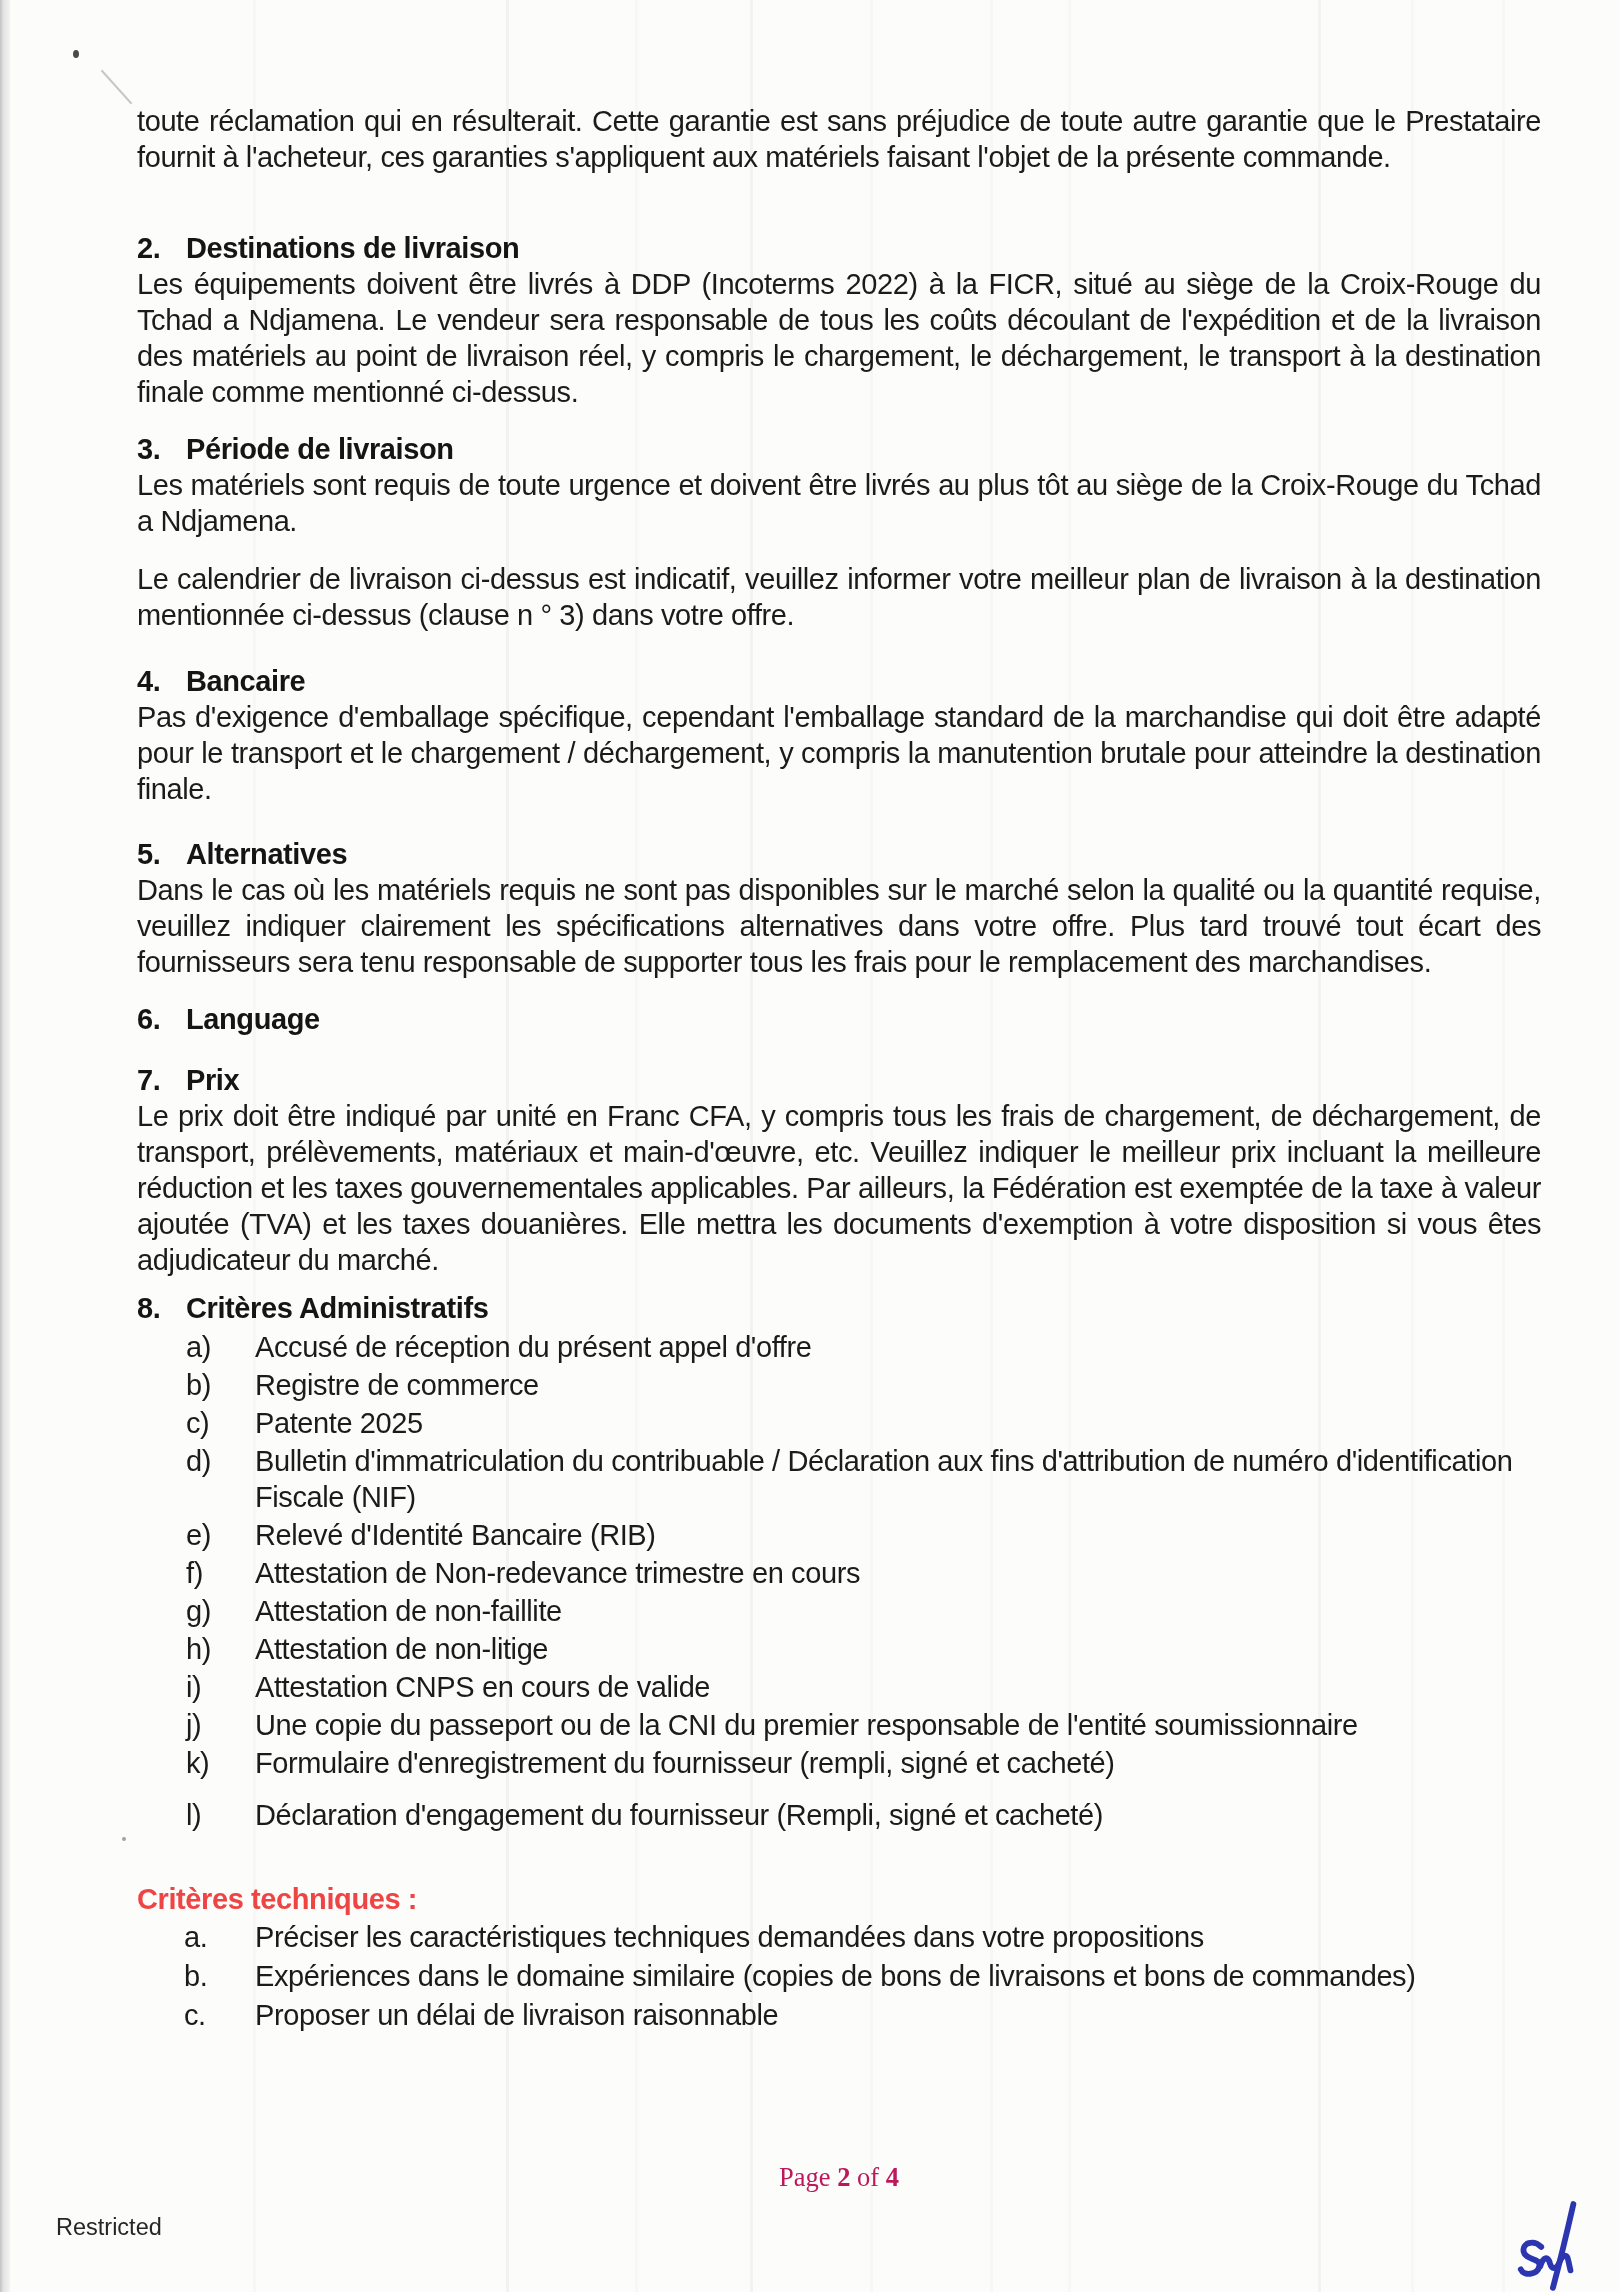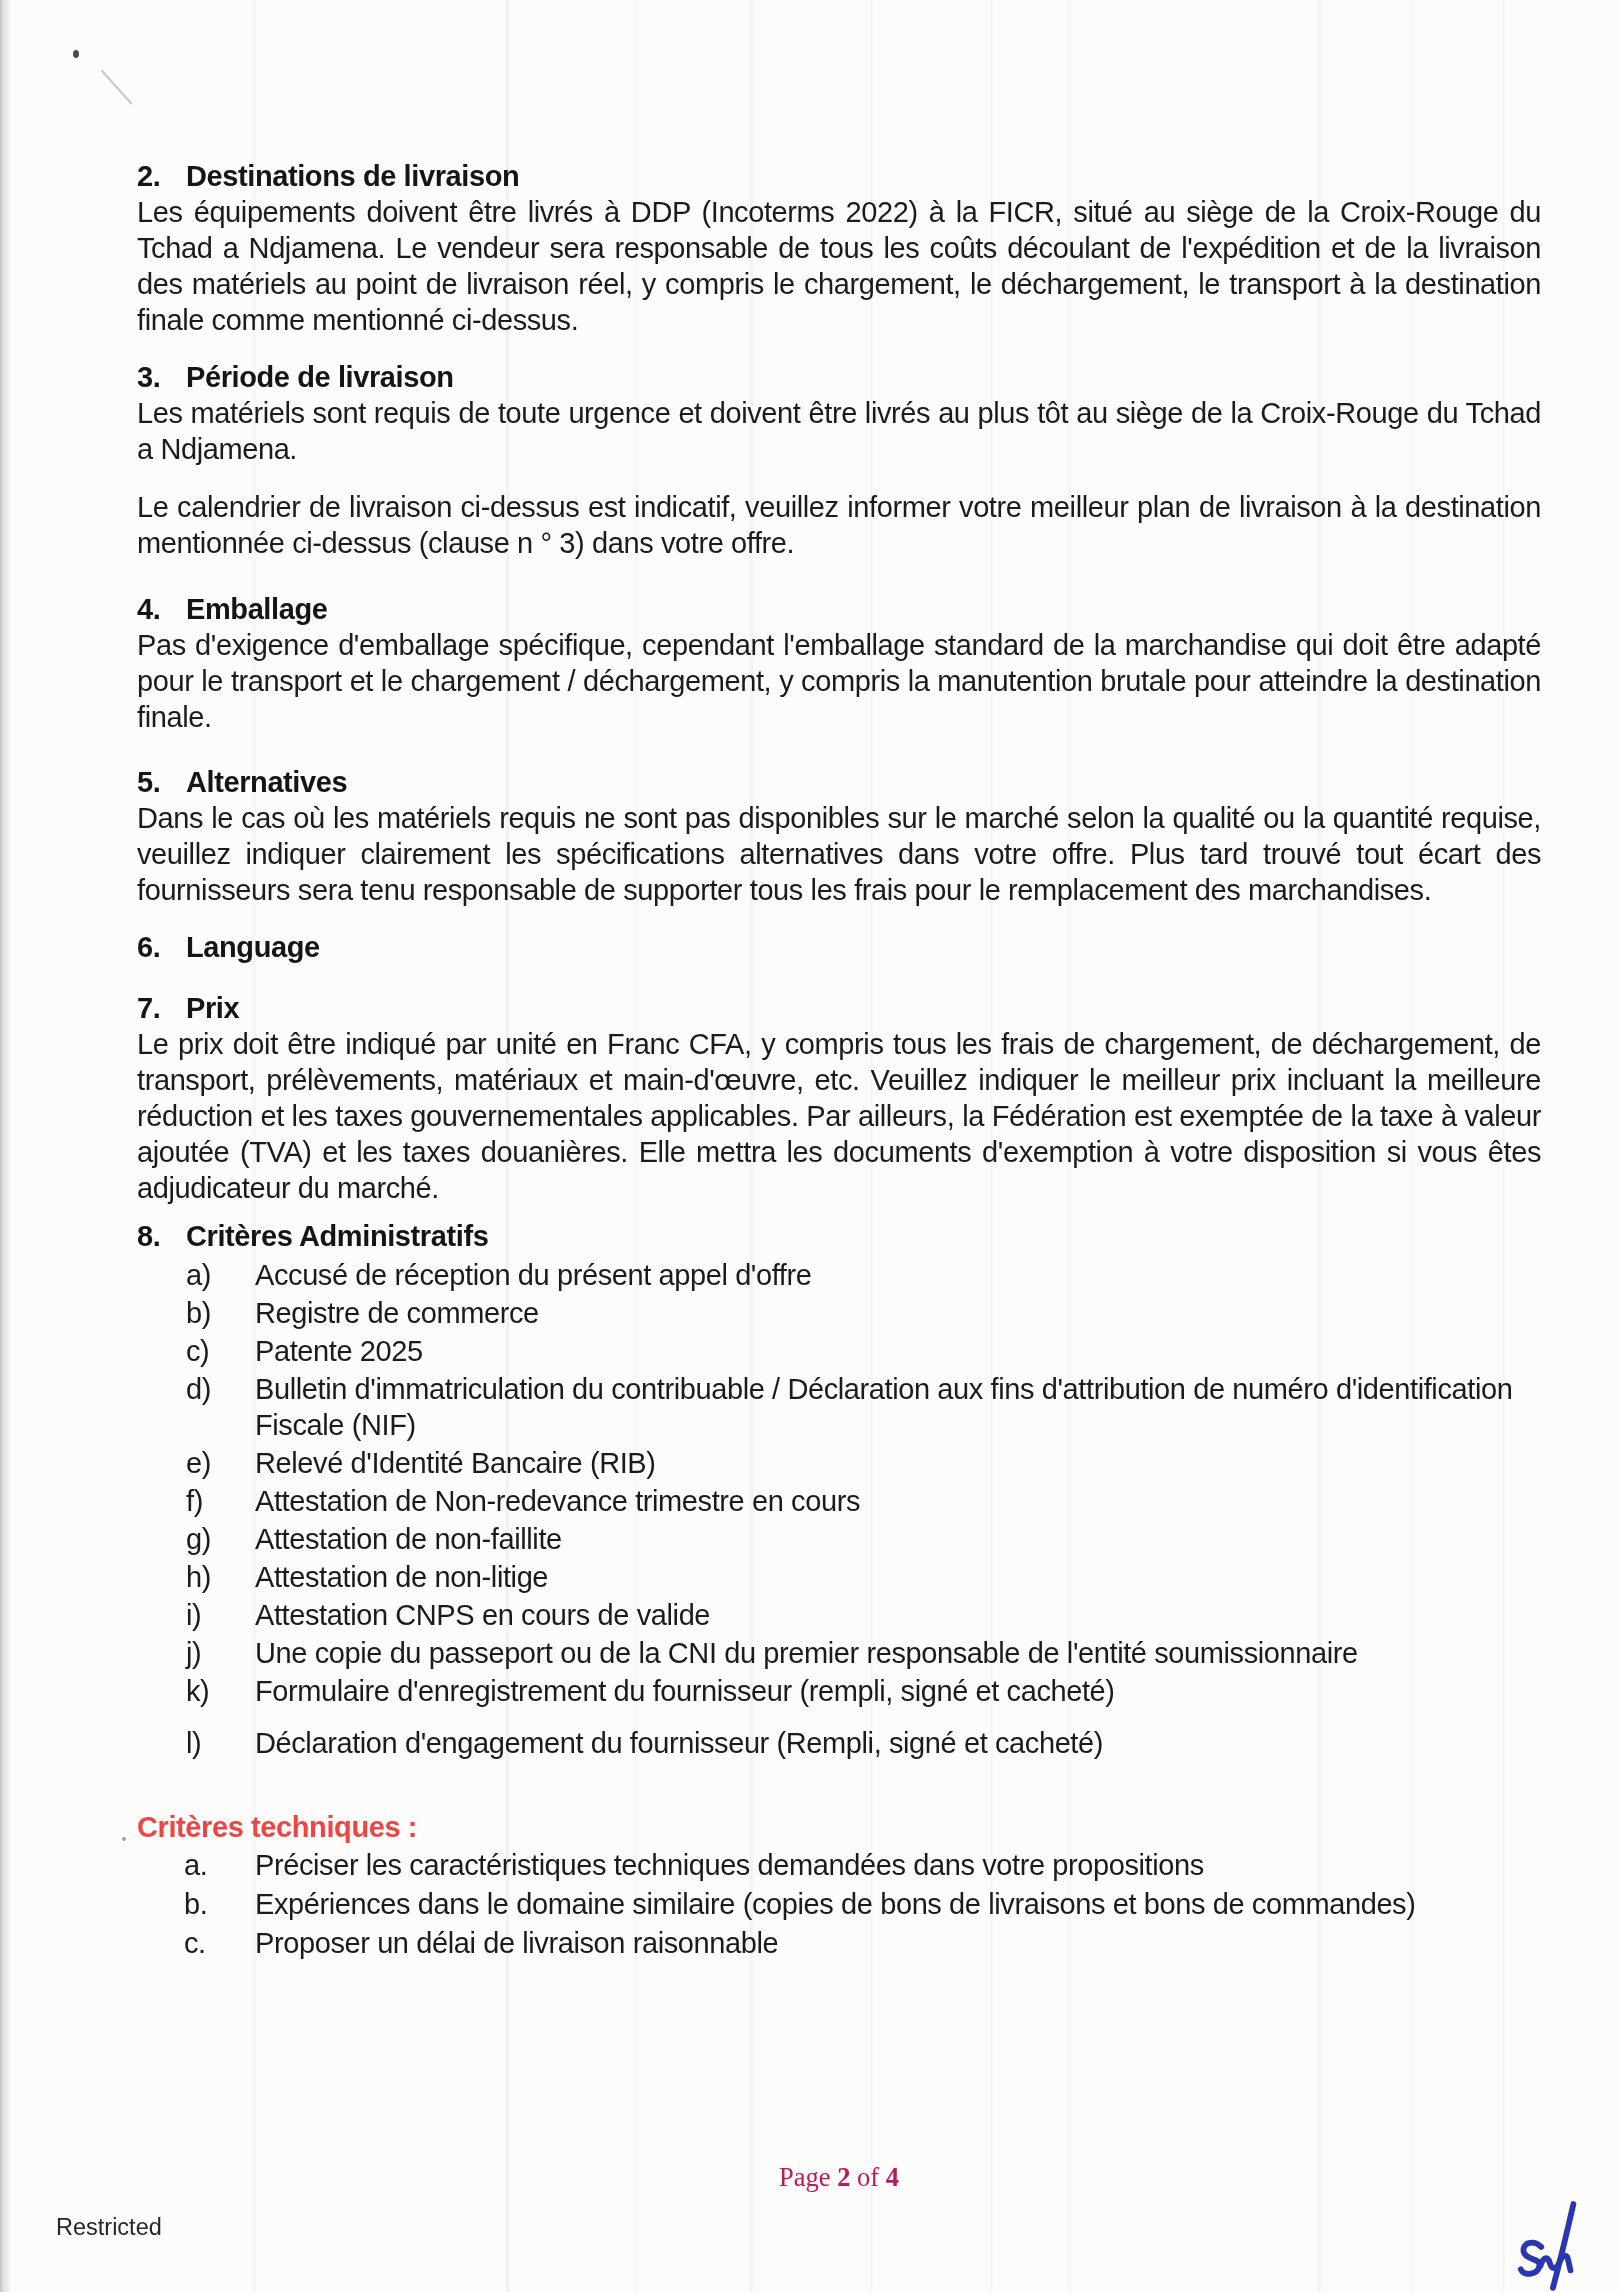--- a/index.html
+++ b/index.html
@@ -62,40 +62,41 @@
   <div class="streak" style="left:1068px"></div>
   <div class="streak dark" style="left:1318px"></div>
   <div class="streak" style="left:1411px"></div>
   <div class="streak" style="left:1502px"></div>
 </div>
 <div class="speck" style="left:73px;top:50px;width:5.9px;height:7.8px;"></div>
 <div class="scratch" style="left:94px;top:86px;width:45px;height:2px;transform:rotate(48deg);"></div>
 <div class="speck" style="left:122px;top:1837px;width:3.9px;height:3.9px;opacity:.5;"></div>
 
 <div class="content">
+  <p class="para">toute réclamation qui en résulterait. Cette garantie est sans préjudice de toute autre garantie que le Prestataire fournit à l'acheteur, ces garanties s'appliquent aux matériels faisant l'objet de la présente commande.</p>
   <div id="sections">
       <div class="section sec2">
         <div class="heading">
           <span class="num">2.</span>
           <span class="title">Destinations de livraison</span>
         </div>
         <p class="para">Les équipements doivent être livrés à DDP (Incoterms 2022) à la FICR, situé au siège de la Croix-Rouge du Tchad a Ndjamena. Le vendeur sera responsable de tous les coûts découlant de l'expédition et de la livraison des matériels au point de livraison réel, y compris le chargement, le déchargement, le transport à la destination finale comme mentionné ci-dessus.</p>
       </div>
       <div class="section sec3">
         <div class="heading">
           <span class="num">3.</span>
           <span class="title">Période de livraison</span>
         </div>
         <p class="para">Les matériels sont requis de toute urgence et doivent être livrés au plus tôt au siège de la Croix-Rouge du Tchad a Ndjamena.</p>
         <p class="para">Le calendrier de livraison ci-dessus est indicatif, veuillez informer votre meilleur plan de livraison à la destination mentionnée ci-dessus (clause n ° 3) dans votre offre.</p>
       </div>
       <div class="section sec4">
         <div class="heading">
           <span class="num">4.</span>
-          <span class="title">Emballage</span>
+          <span class="title">Bancaire</span>
         </div>
         <p class="para">Pas d'exigence d'emballage spécifique, cependant l'emballage standard de la marchandise qui doit être adapté pour le transport et le chargement / déchargement, y compris la manutention brutale pour atteindre la destination finale.</p>
       </div>
       <div class="section sec5">
         <div class="heading">
           <span class="num">5.</span>
           <span class="title">Alternatives</span>
         </div>
         <p class="para">Dans le cas où les matériels requis ne sont pas disponibles sur le marché selon la qualité ou la quantité requise, veuillez indiquer clairement les spécifications alternatives dans votre offre. Plus tard trouvé tout écart des fournisseurs sera tenu responsable de supporter tous les frais pour le remplacement des marchandises.</p>
       </div>

